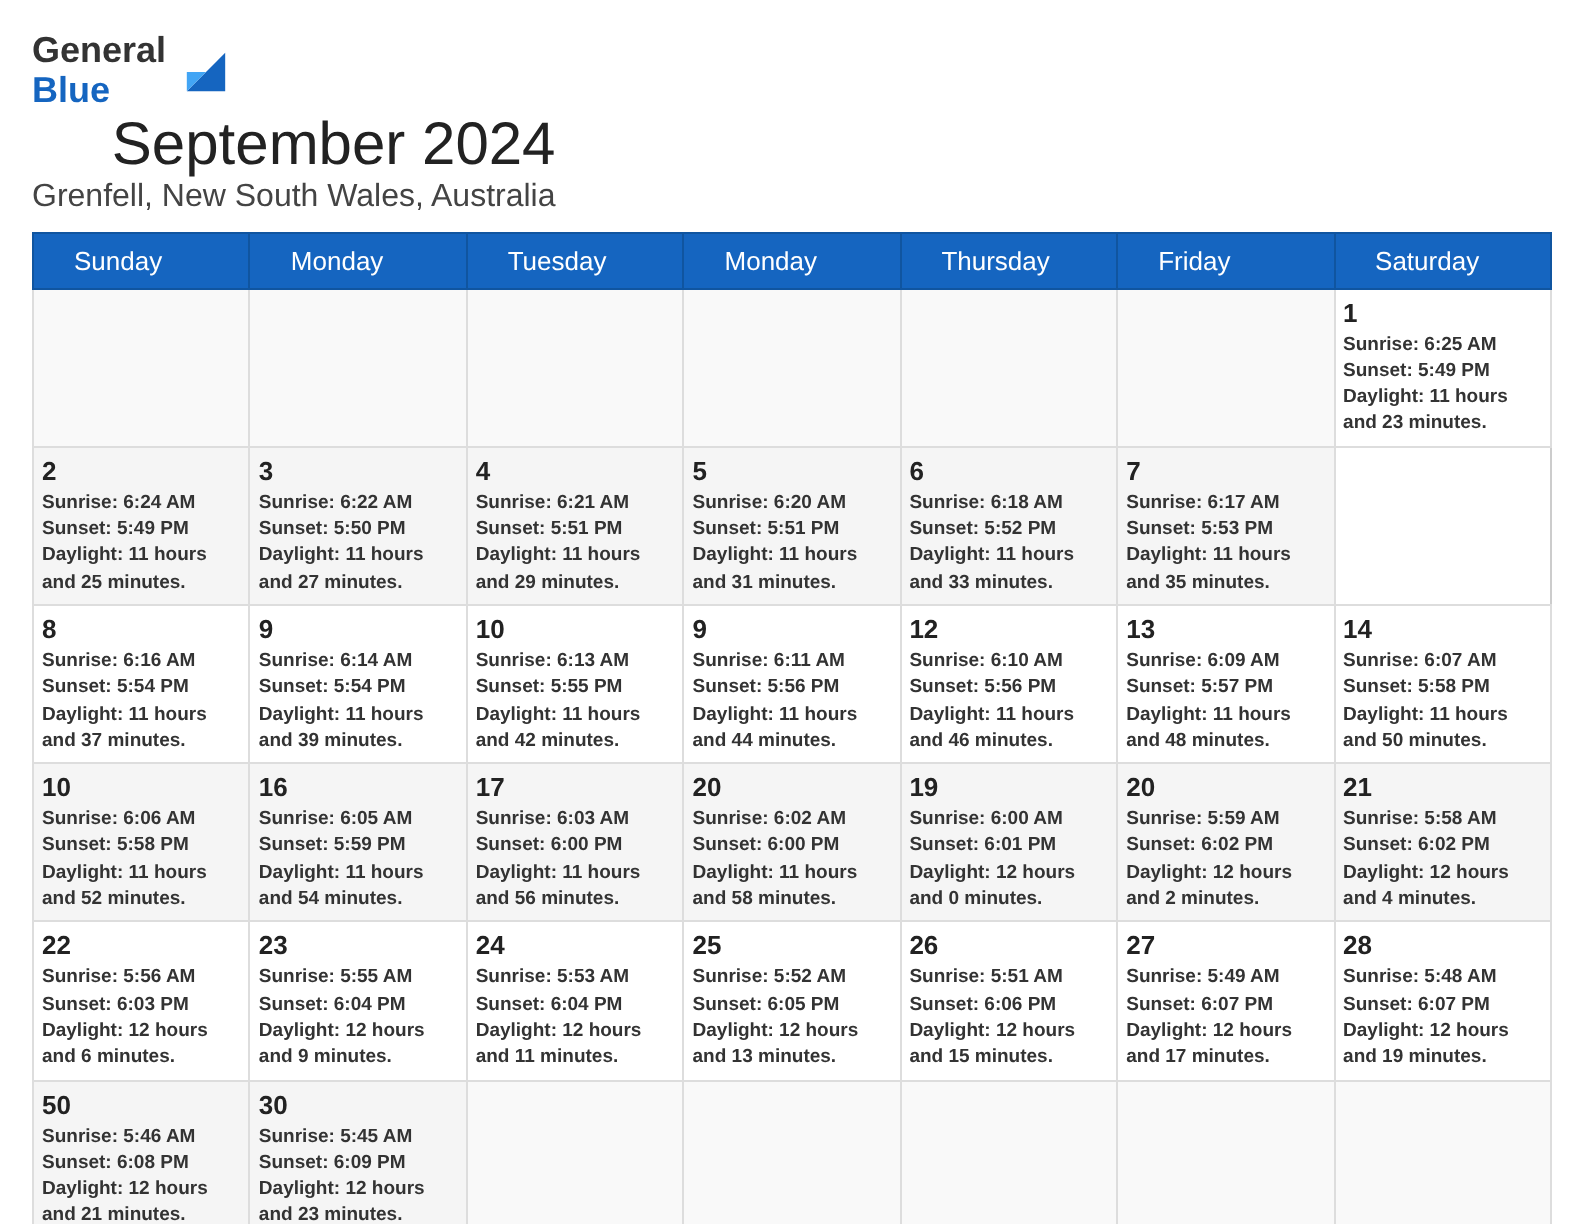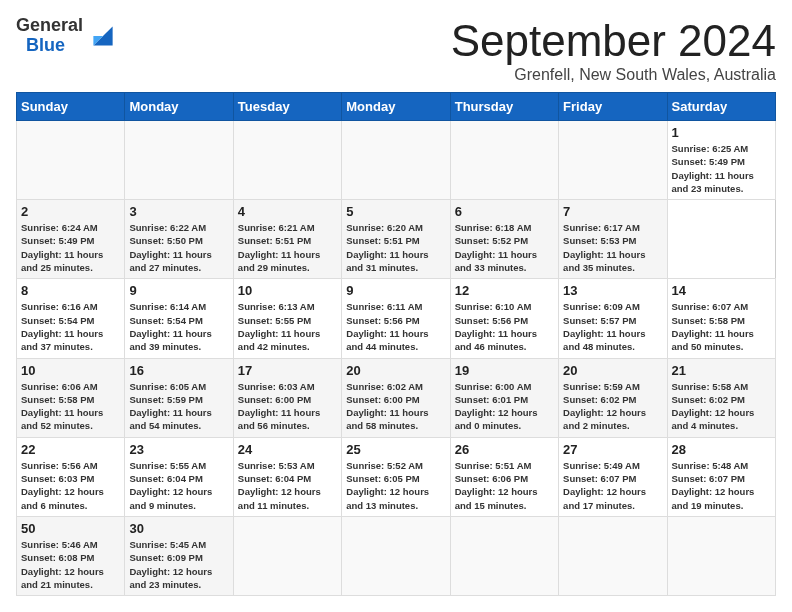--- a/index.html
+++ b/index.html
@@ -8,63 +8,64 @@
       background: #fff;
       width: 792px;
       min-height: 612px;
       padding: 16px;
     }
     .header {
       display: flex;
       justify-content: space-between;
       align-items: flex-start;
       margin-bottom: 8px;
+      flex-direction: column;
     }
     .logo {
       display: flex;
       align-items: center;
     }
     .logo-text {
       font-size: 18px;
       font-weight: bold;
       line-height: 1.1;
     }
     .logo-text span {
       display: block;
     }
     .logo-text .general { color: #333; }
-    .logo-text .blue { color: #1565c0; margin-left: 10px; }
+    .logo-text .blue { color: #1565c0; }
     .logo-icon {
       width: 32px;
       height: 32px;
       margin-left: 4px;
     }
     .title-section {
       text-align: right;
     }
     .month-year {
-      font-size: 44px;
+      font-size: 30px;
       font-weight: normal;
       color: #222;
     }
     .location {
       font-size: 16px;
       color: #444;
     }
     .calendar {
       width: 100%;
       border-collapse: collapse;
       border: 1px solid #ccc;
     }
     .calendar th {
       background: #1565c0;
       color: #fff;
       font-size: 13px;
-      font-weight: bold;
-      padding: 6px 4px;
+      font-weight: normal;
+      padding: 6px 20px;
       text-align: left;
       border: 1px solid #1055a0;
     }
     .calendar td {
       vertical-align: top;
       padding: 4px 4px;
       border: 1px solid #ddd;
       font-size: 10px;
       color: #333;
       width: 108px;

